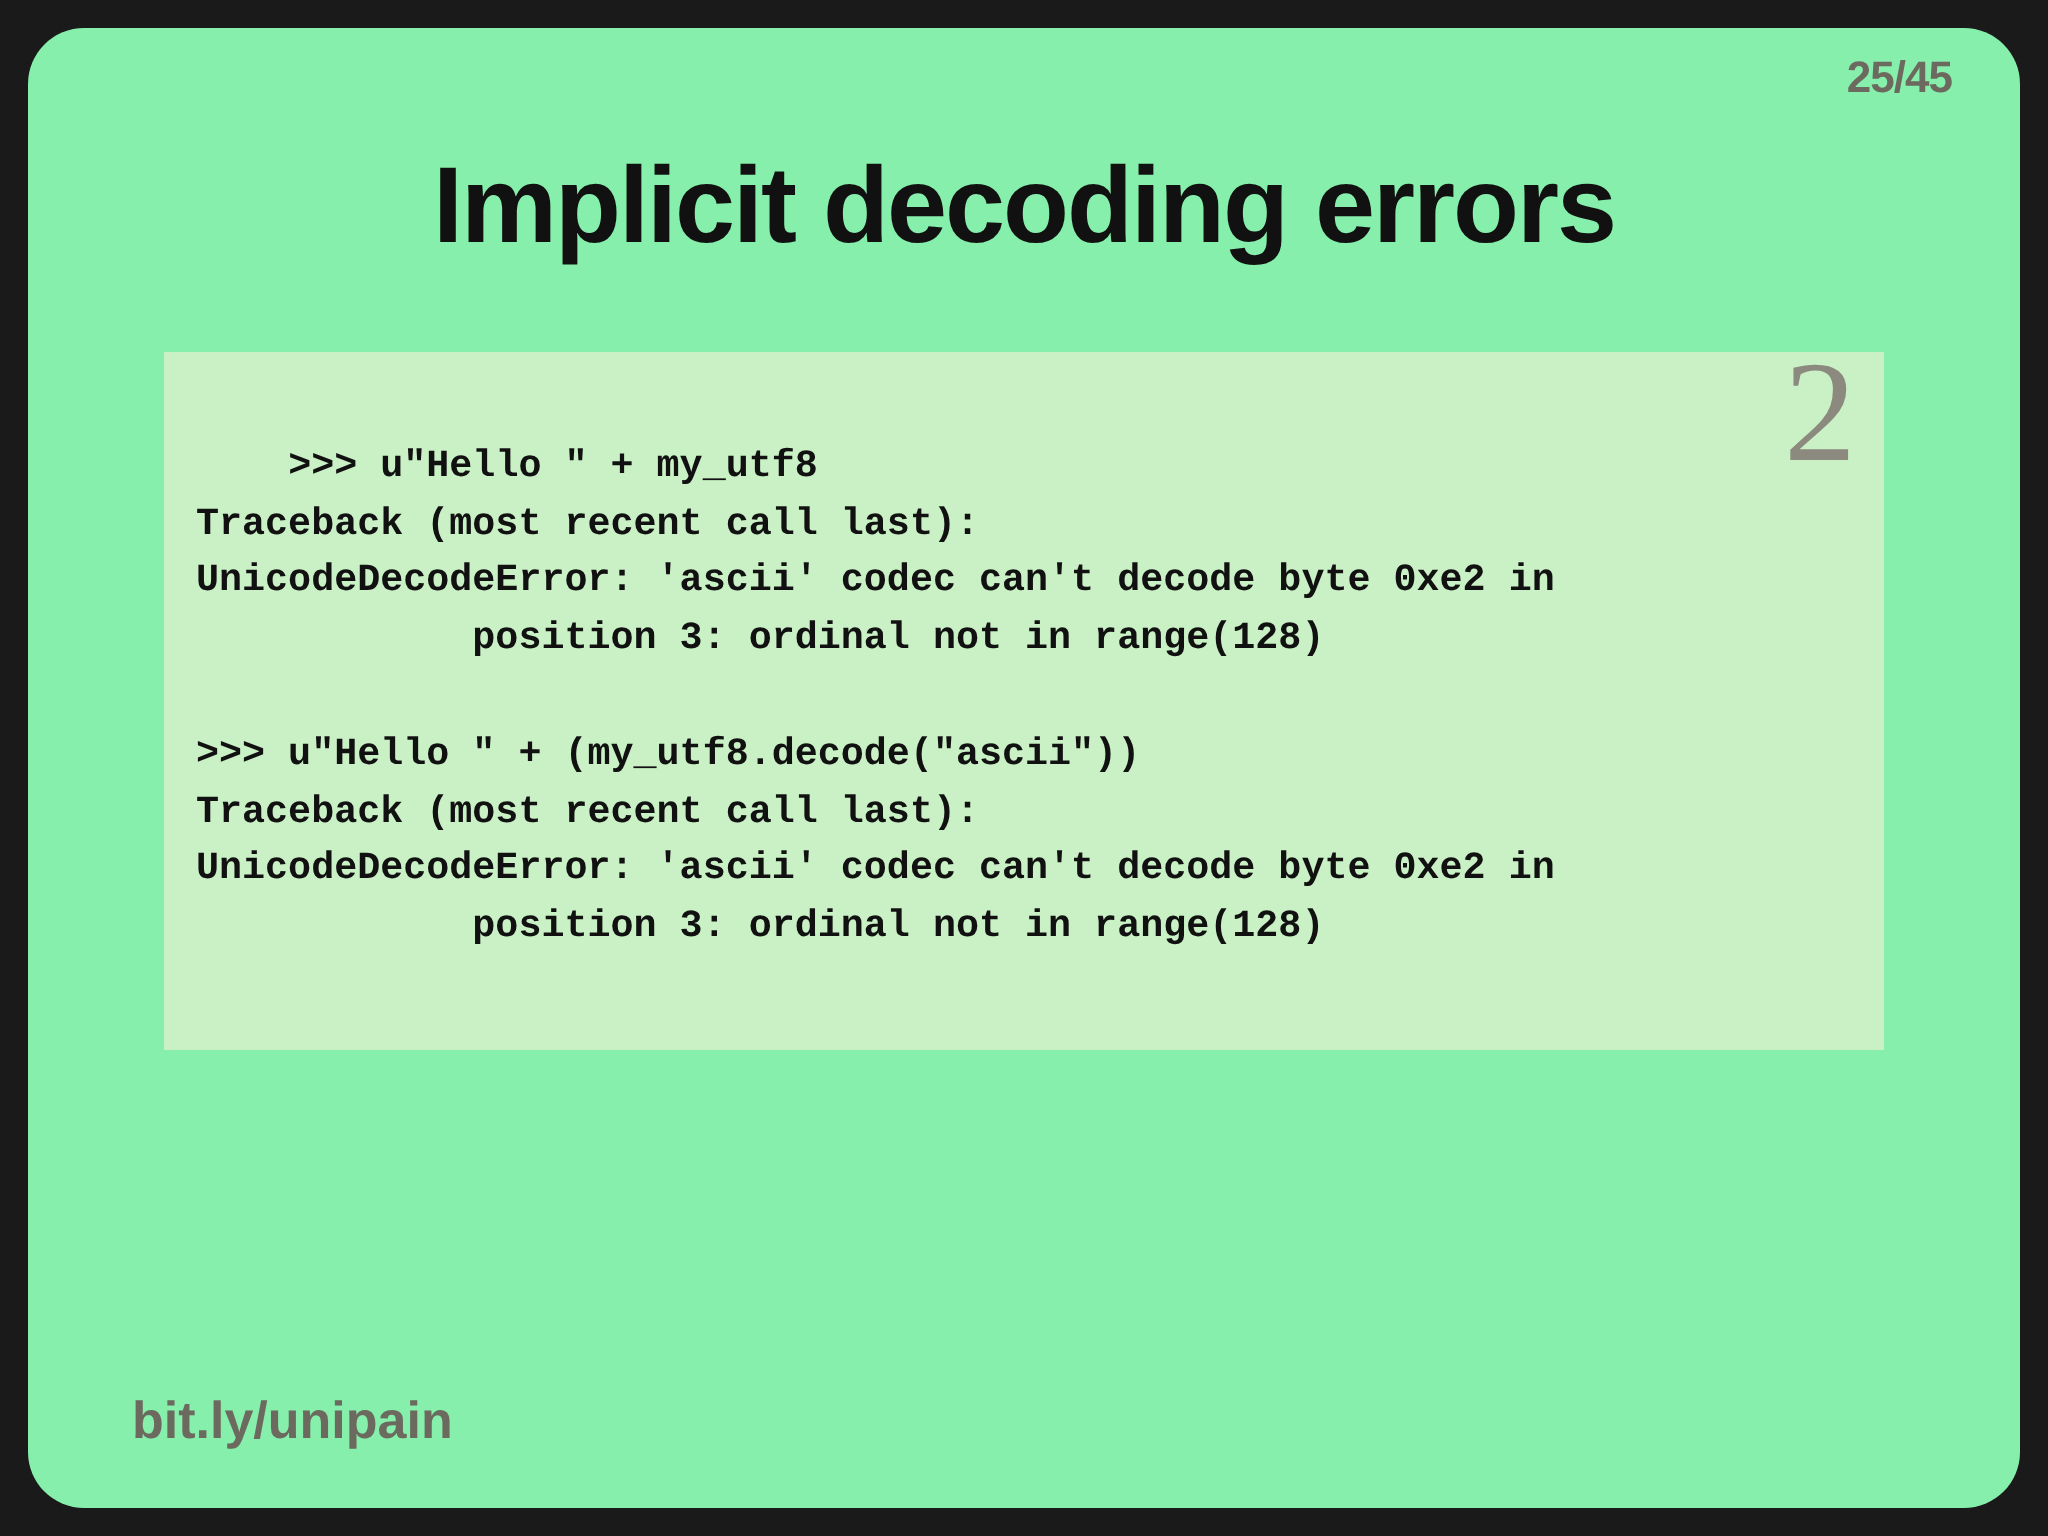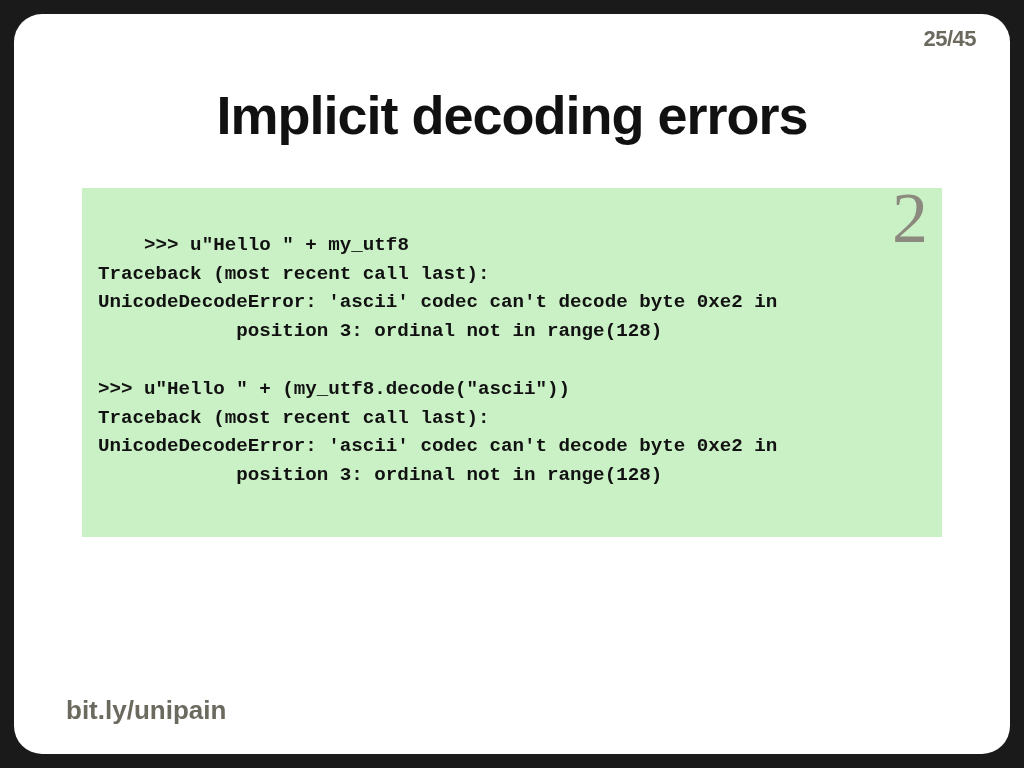--- a/index.html
+++ b/index.html
@@ -6,41 +6,40 @@
   html, body { width: 1024px; height: 768px; overflow: hidden; }
   body {
     background: #1a1a1a;
     font-family: "Helvetica Neue", Helvetica, Arial, sans-serif;
     padding: 14px;
   }
   .slide {
     position: relative;
     width: 996px;
     height: 740px;
-    background: #ffffff;
+    background: #86efac;
     border-radius: 28px;
     padding: 58px 52px 36px 52px;
   }
   .page-counter {
     position: absolute;
     top: 12px;
     right: 34px;
     font-size: 22px;
     font-weight: 700;
     color: #6c6a5f;
     letter-spacing: -0.5px;
   }
   .page-counter .slash { color: #6c6a5f; }
   .title {
     text-align: center;
     font-size: 54px;
     font-weight: 900;
     color: #111;
     letter-spacing: -1px;
-    margin-top: 12px;
     margin-bottom: 42px;
   }
   .codeblock {
     position: relative;
     background: #caf1c5;
     padding: 14px 16px 18px 16px;
     margin: 0 16px;
     font-family: "Courier New", Courier, monospace;
     font-size: 19.2px;
     line-height: 1.5;

